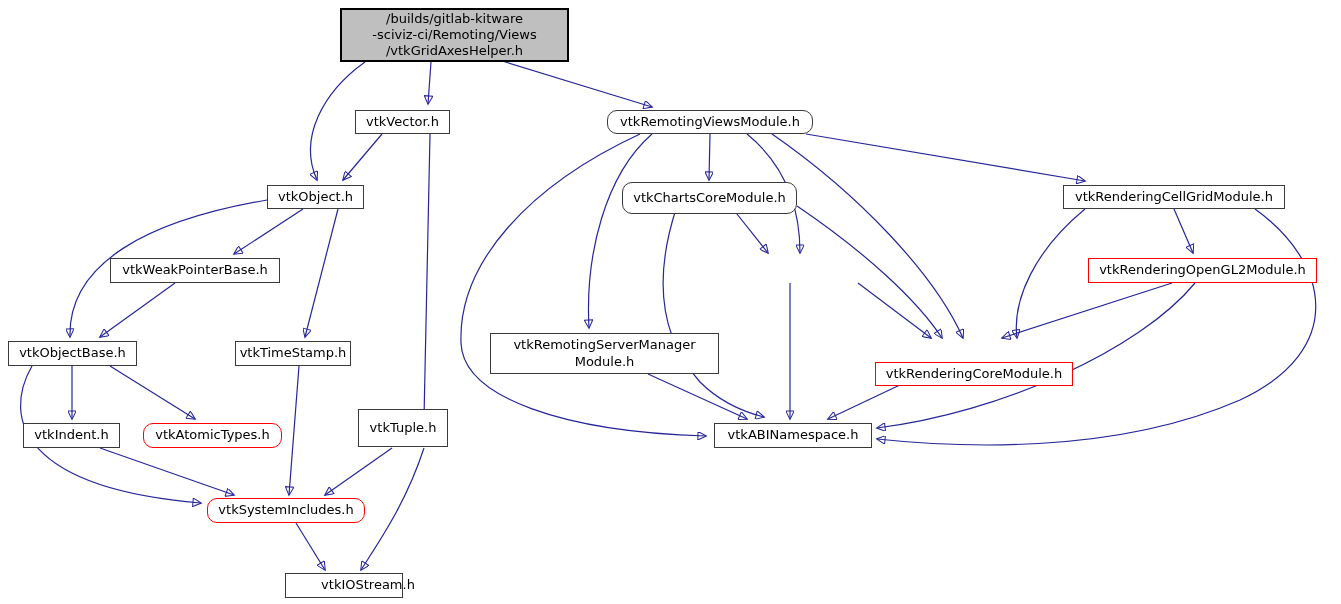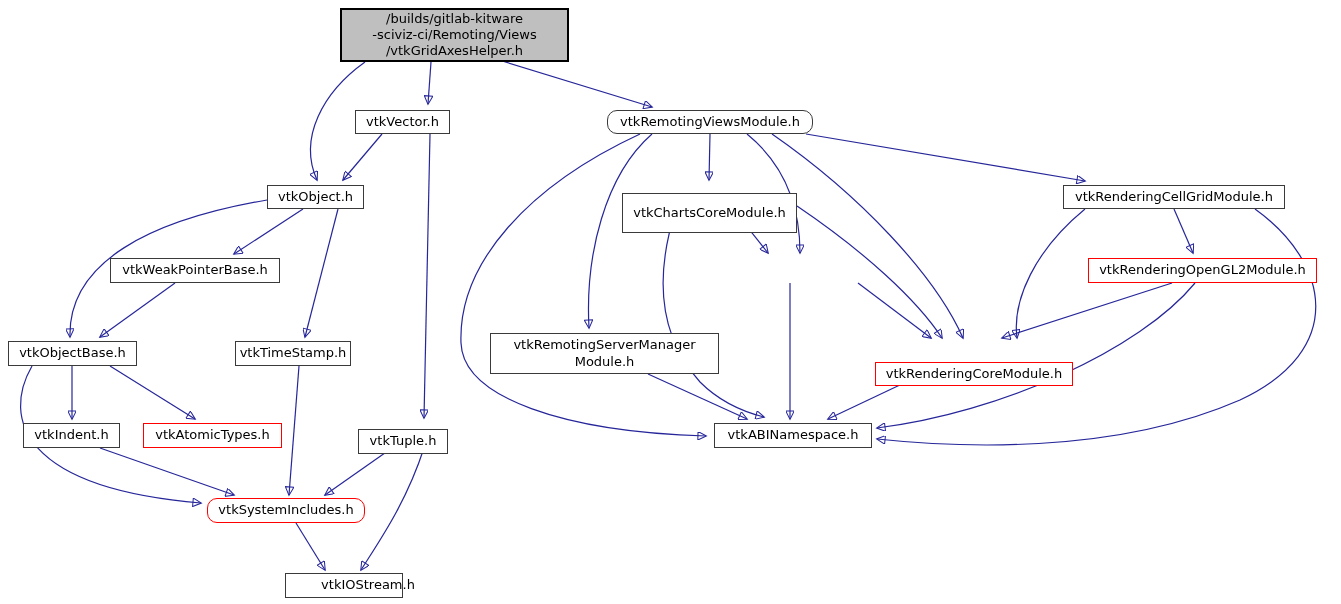--- a/index.html
+++ b/index.html
@@ -91,21 +91,21 @@
     <span>-sciviz-ci/Remoting/Views</span>
     <span>/vtkGridAxesHelper.h</span>
   </div>
 
   <div class="node" style="left:355px;top:110px;width:95px;height:24px;">vtkVector.h</div>
 
   <div class="node" style="left:607px;top:110px;width:206px;height:24px;border-radius:10px;">vtkRemotingViewsModule.h</div>
 
   <div class="node" style="left:267px;top:185px;width:97px;height:24px;">vtkObject.h</div>
 
-  <div class="node" style="left:622px;top:193px;width:175px;height:40px;">vtkChartsCoreModule.h</div>
+  <div class="node" style="left:622px;top:182px;width:175px;height:32px;border-radius:10px;">vtkChartsCoreModule.h</div>
 
   <div class="node" style="left:1063px;top:185px;width:222px;height:24px;">vtkRenderingCellGridModule.h</div>
 
   <div class="node" style="left:110px;top:258px;width:170px;height:25px;">vtkWeakPointerBase.h</div>
 
 
   <div class="node node--trunc" style="left:1088px;top:258px;width:229px;height:25px;">vtkRenderingOpenGL2Module.h</div>
 
   <div class="node" style="left:8px;top:341px;width:129px;height:25px;">vtkObjectBase.h</div>
 
@@ -113,23 +113,23 @@
 
   <div class="node" style="left:490px;top:333px;width:229px;height:41px;">
     <span>vtkRemotingServerManager</span>
     <span>Module.h</span>
   </div>
 
   <div class="node node--trunc" style="left:875px;top:342px;width:198px;height:24px;margin-top:20px;">vtkRenderingCoreModule.h</div>
 
   <div class="node" style="left:23px;top:423px;width:97px;height:25px;">vtkIndent.h</div>
 
-  <div class="node node--trunc" style="left:143px;top:423px;width:139px;height:25px;">vtkAtomicTypes.h</div>
+  <div class="node node--trunc" style="left:143px;top:423px;width:139px;height:25px;border-radius:10px;">vtkAtomicTypes.h</div>
 
-  <div class="node" style="left:358px;top:429px;width:90px;height:25px;">vtkTuple.h</div>
+  <div class="node" style="left:358px;top:409px;width:90px;height:38px;">vtkTuple.h</div>
 
   <div class="node" style="left:714px;top:423px;width:158px;height:25px;">vtkABINamespace.h</div>
 
   <div class="node node--trunc" style="left:207px;top:498px;width:158px;height:25px;border-radius:10px;">vtkSystemIncludes.h</div>
 
   <div class="node" style="left:285px;top:573px;width:118px;height:25px;padding-left:48px;">vtkIOStream.h</div>
 
 </div>
 
 </body></html>

